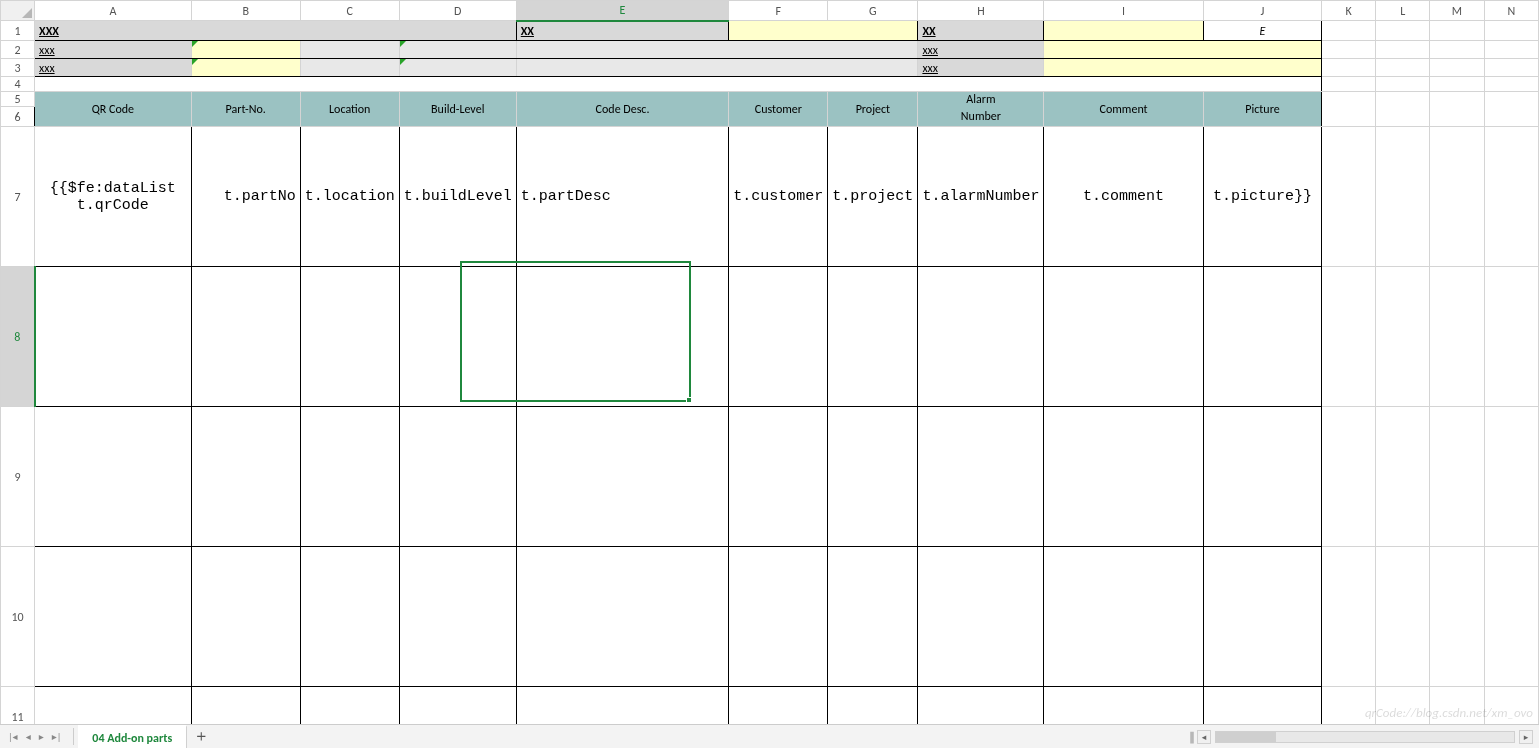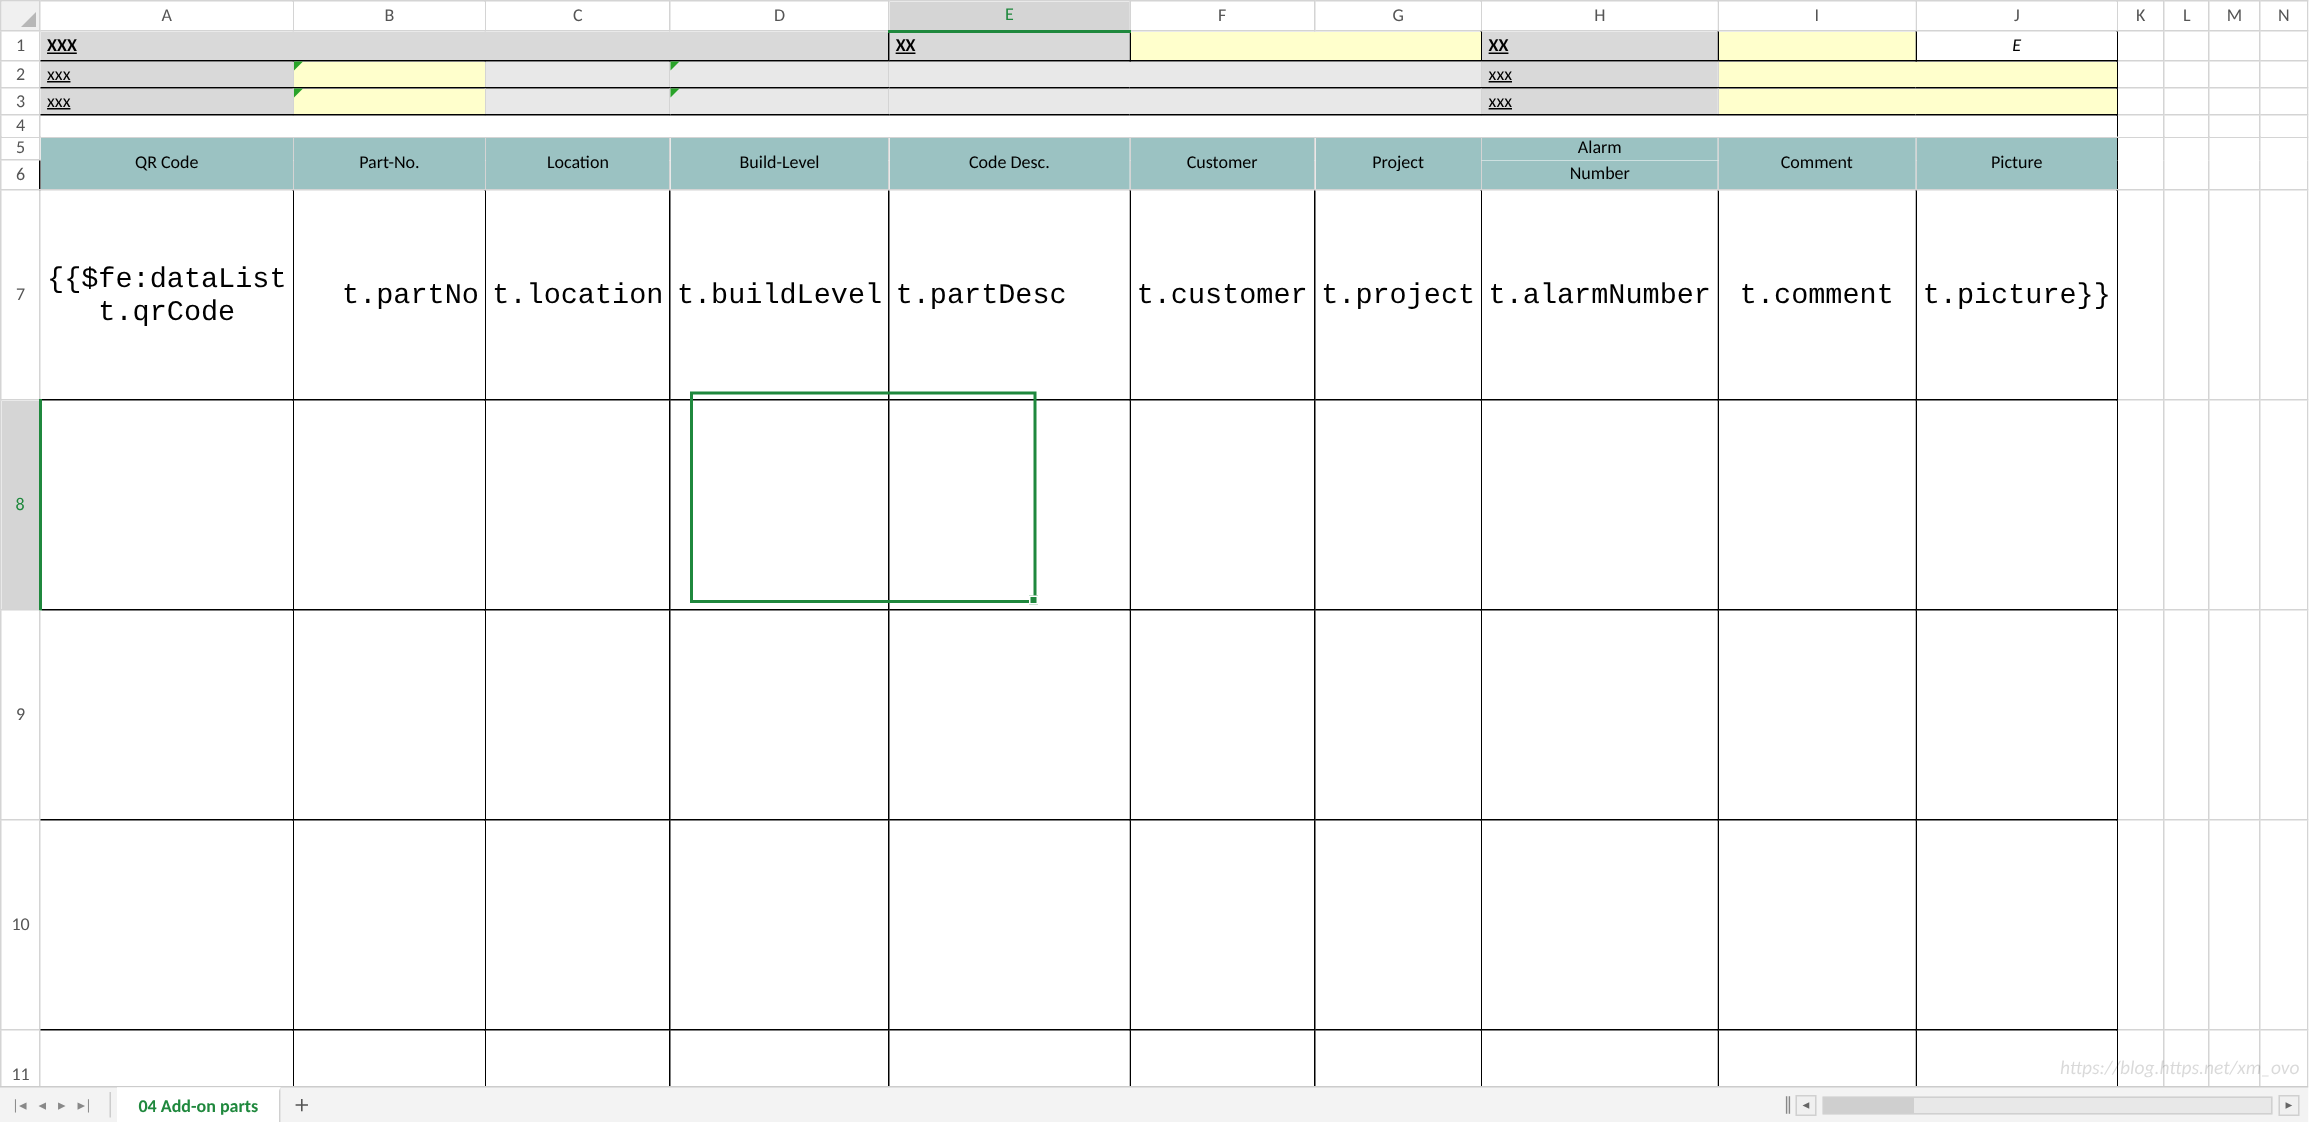--- a/index.html
+++ b/index.html
@@ -19,21 +19,21 @@
   
   .cell { width: 100%; height: 100%; display: flex; align-items: center; padding: 0 4px; overflow: hidden; white-space: pre-wrap; }
   .center { justify-content: center; text-align: center; }
   .left { justify-content: flex-start; text-align: left; }
   .bold { font-weight: bold; }
   .italic { font-style: italic; }
   .grey-bg { background: #d9d9d9 !important; text-decoration: underline; }
   .ltgrey-bg { background: #e8e8e8 !important; }
   .yellow-bg { background: #ffffcc !important; }
   .teal-bg { background: #9bc2c2 !important; }
-  .mono { font-family: Consolas, "Courier New", monospace; font-size: 19px; }
+  .mono { font-family: Consolas, "Courier New", monospace; font-size: 15px; }
   .thick-b { border: 1px solid #000 !important; }
   .thick-bb { border-bottom: 1.5px solid #000 !important; }
   .thick-bt { border-top: 1.5px solid #000 !important; }
   .thick-bl { border-left: 1.5px solid #000 !important; }
   .thick-br { border-right: 1.5px solid #000 !important; }
   
   .active-cell-outline { position: absolute; border: 2px solid #1f883d; pointer-events: none; box-sizing: border-box; }
   .active-cell-outline .handle { position: absolute; right: -3px; bottom: -3px; width: 6px; height: 6px; background: #1f883d; border: 1px solid #fff; }
   
   .tabbar { height: 24px; background: #f3f3f3; border-top: 1px solid #ccc; display: flex; align-items: stretch; font-size: 12px; position: relative; }
@@ -463,14 +463,14 @@
     <div class="hscroll-region">
       <span style="letter-spacing:-2px;">∥</span>
       <div class="hscroll-btn">◂</div>
       <div class="hscroll-track">
         <div class="hscroll-thumb"></div>
       </div>
       <div class="hscroll-btn">▸</div>
     </div>
   </div>
 
-  <div class="watermark">https://blog.https.net/xm_ovo</div>
+  <div class="watermark">qrCode://blog.csdn.net/xm_ovo</div>
 </div>
 
 </body></html>

